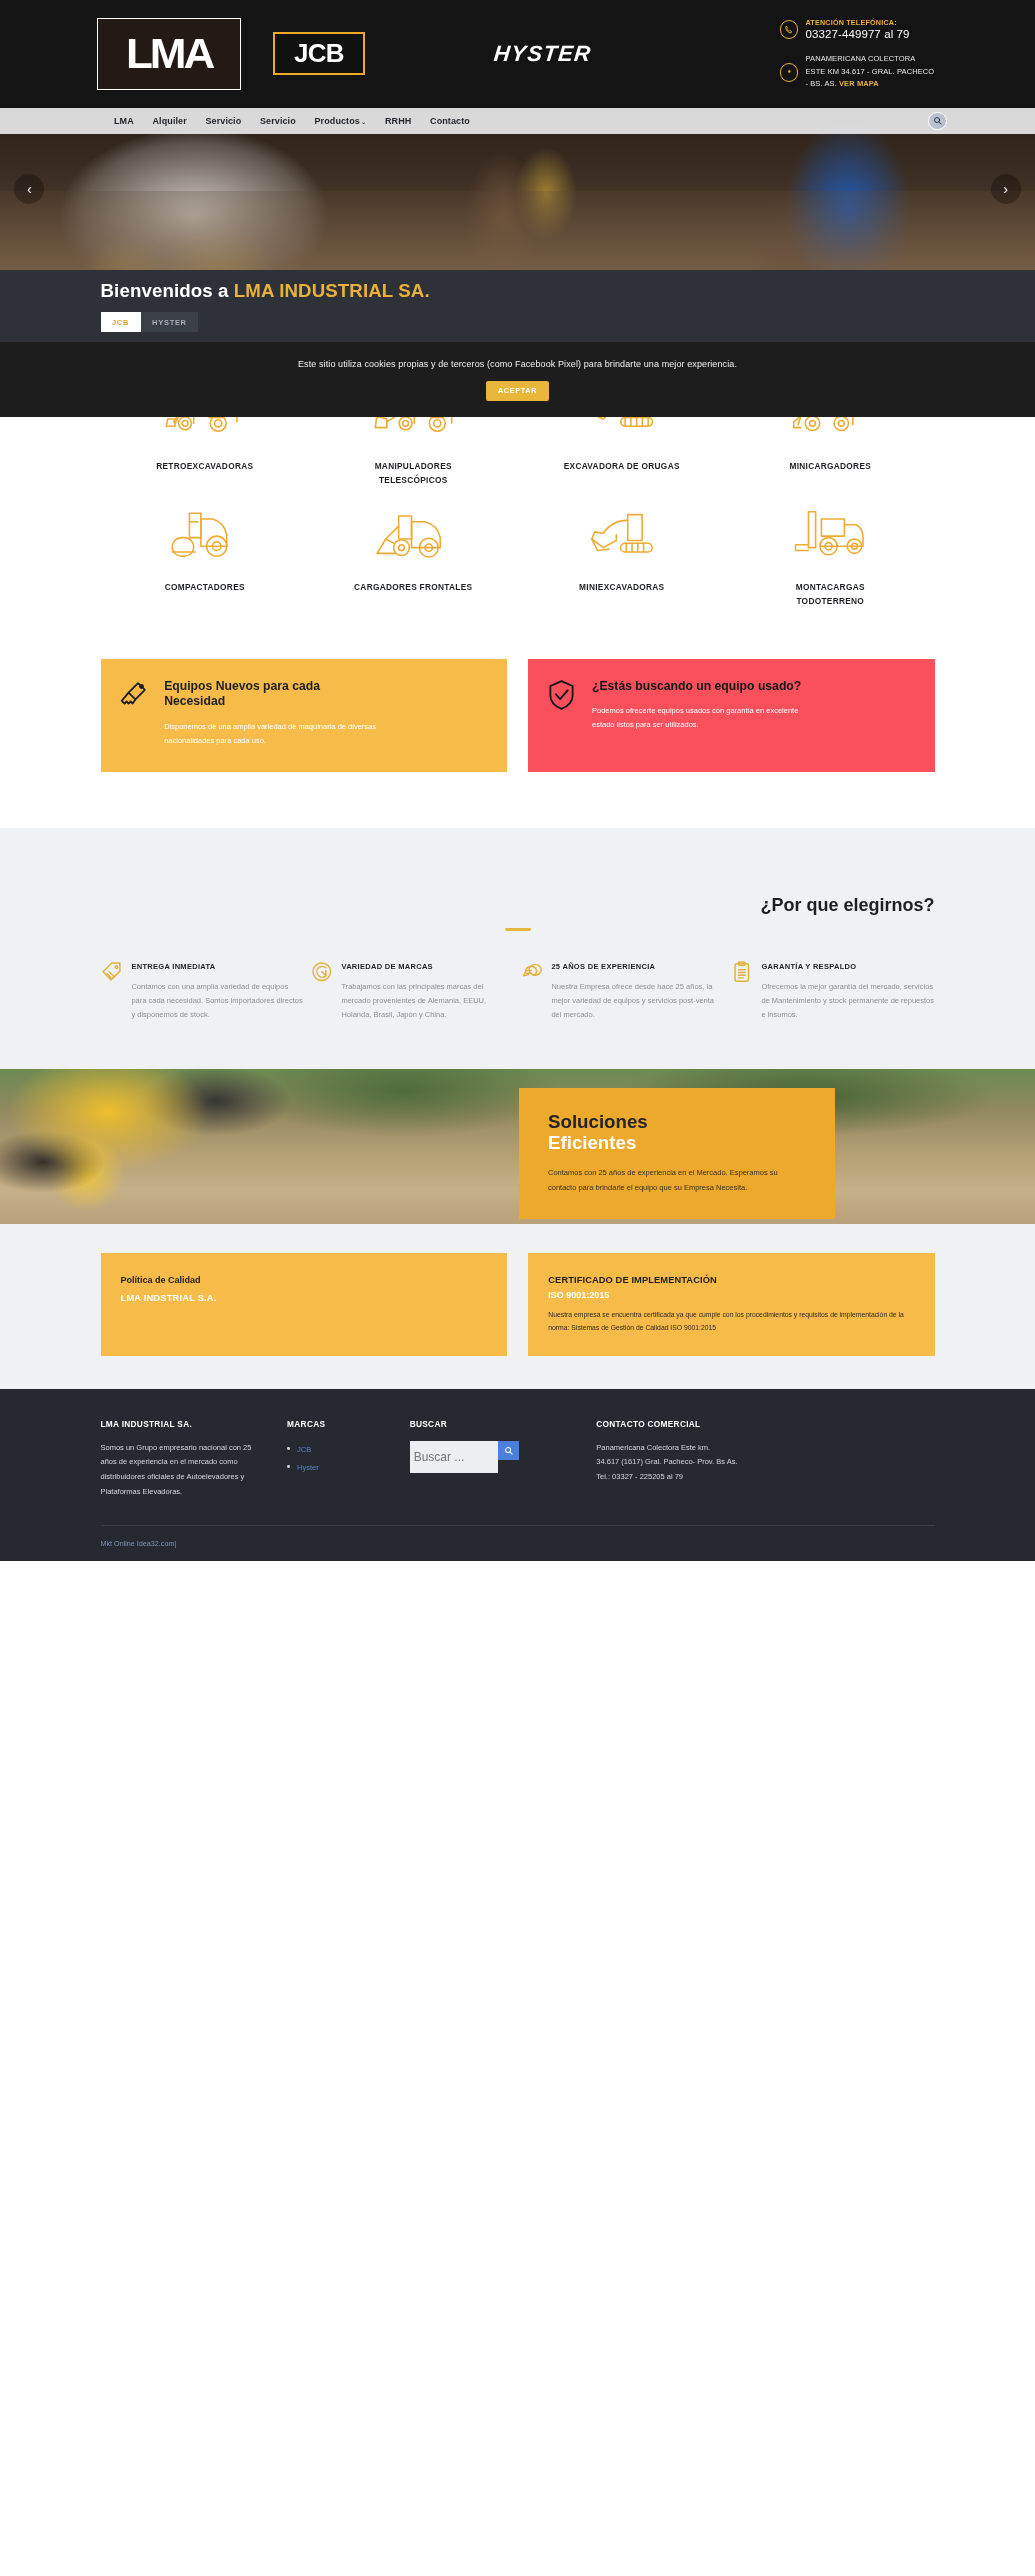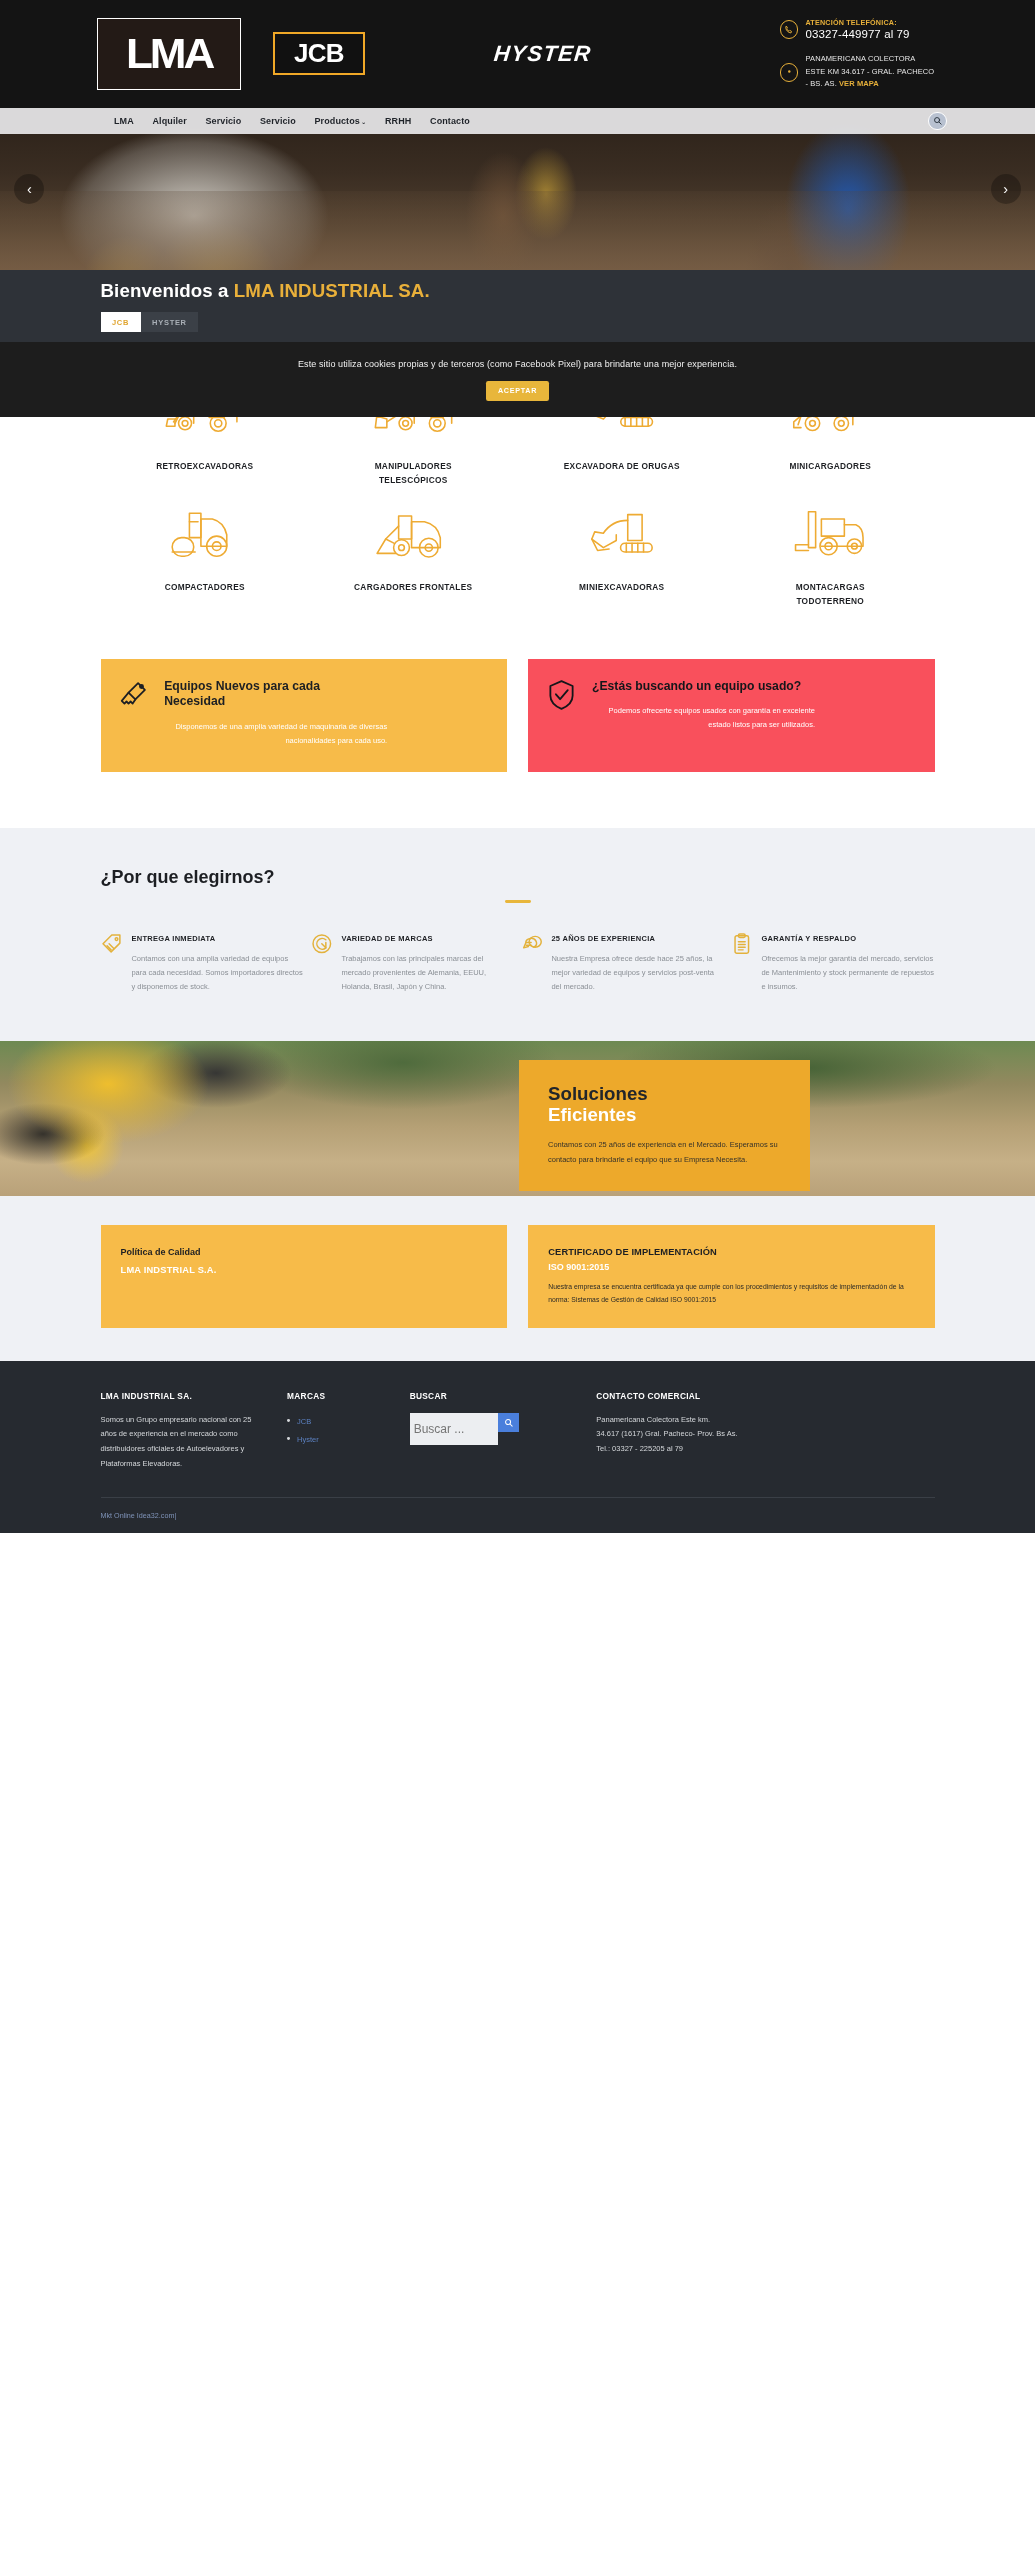--- a/index.html
+++ b/index.html
@@ -213,28 +213,28 @@
   .promo.yellow { background: #f7bb49; }
   .promo.red    { background: #f9505c; }
   .promo-ico { flex: 0 0 auto; width: 32px; color: #1d1f23; }
   .promo-title {
     font-size: 12.2px; font-weight: 700; color: #1d1f23; line-height: 1.3;
     max-width: 216px;
   }
   .promo.red .promo-title { color: #14161a; }
   .promo-desc {
     margin-top: 10px; font-size: 7.5px; line-height: 1.85;
-    color: #ffffff; max-width: 223px; text-align: right;
+    color: #ffffff; max-width: 223px;
   }
   .promo.yellow .promo-desc { color: #ffffff; }
 
   
   .why { background: #eff1f5; padding: 39px 0 47px; }
   .why-title {
-    text-align: left; font-size: 18px; font-weight: 700; color: #1d1f23;
+    text-align: right; font-size: 18px; font-weight: 700; color: #1d1f23; margin-top: 28px;
   }
   .why-rule {
     width: 26px; height: 3.6px; background: #e8b63b; border-radius: 1.4px;
     margin: 11.5px auto 0;
   }
   .feats {
     display: grid; grid-template-columns: repeat(4, 1fr);
     gap: 6px; margin-top: 30px;
   }
   .feat { display: flex; gap: 9.3px; }
@@ -258,21 +258,21 @@
       radial-gradient(ellipse 144px 86px at 108px 43px, rgba(243,193,43,.95), rgba(0,0,0,0) 70%),
       radial-gradient(ellipse 86px 43px at 43px 93px, rgba(30,30,30,.85), rgba(0,0,0,0) 72%),
       radial-gradient(ellipse 58px 58px at 86px 104px, rgba(245,200,50,.9), rgba(0,0,0,0) 66%),
       radial-gradient(ellipse 108px 50px at 216px 32px, rgba(45,45,48,.9), rgba(0,0,0,0) 70%),
       radial-gradient(ellipse 216px 65px at 403px 21.6px, rgba(74,104,58,.9), rgba(0,0,0,0) 72%),
       radial-gradient(ellipse 273px 58px at 805px 27px, rgba(66,96,52,.92), rgba(0,0,0,0) 70%),
       linear-gradient(180deg, #6d8a52 0%, #93895f 28%, #b5a075 55%, #c6b087 78%, #b9a179 100%);
   }
   .sol-card {
     position: absolute; top: 18.7px; left: 519px;
-    width: 291px; height: 131px;
+    width: 316px; height: 131px;
     background: #eda92b;
     padding: 24.4px 29px 0;
   }
   .sol-t1 { font-size: 18.7px; font-weight: 700; color: #22252a; line-height: 1.06; }
   .sol-t2 { font-size: 18.7px; font-weight: 700; color: #ffffff; line-height: 1.15; }
   .sol-p  { margin-top: 13px; font-size: 7.5px; line-height: 1.95; color: #36322a; }
 
   
   .quality { background: #eff1f5; padding: 29px 0 33px; }
   .q-grid { display: grid; grid-template-columns: 1fr 1fr; gap: 21.6px; }

